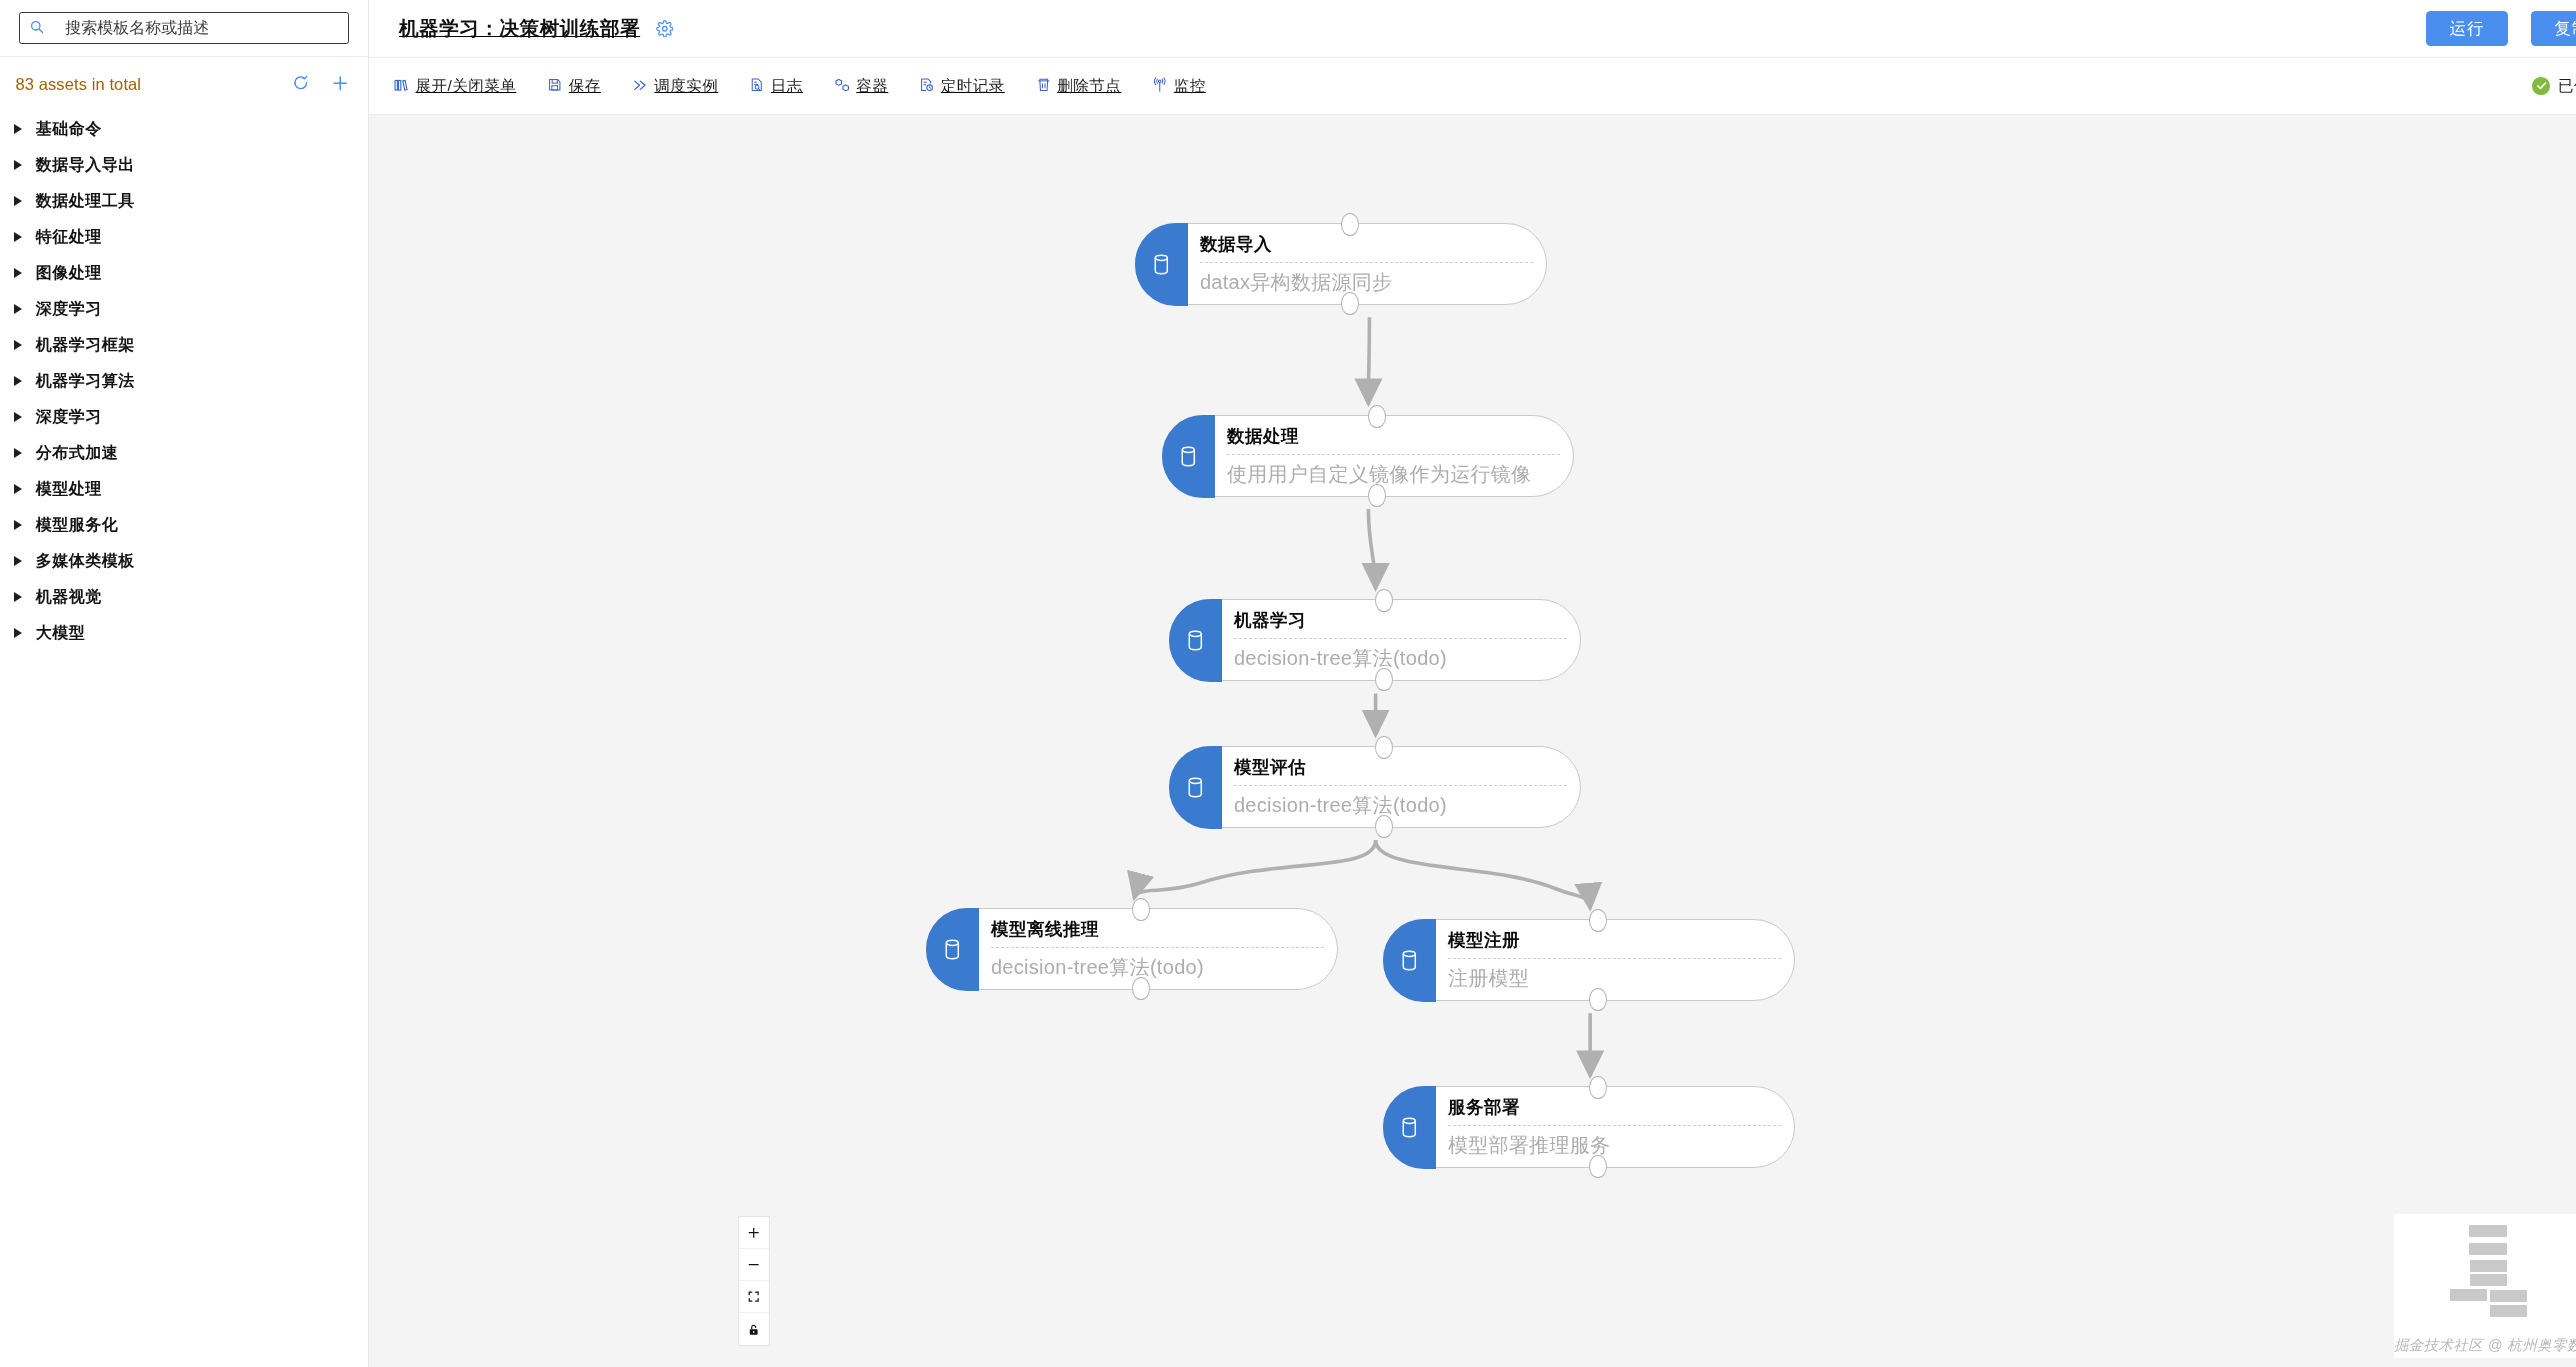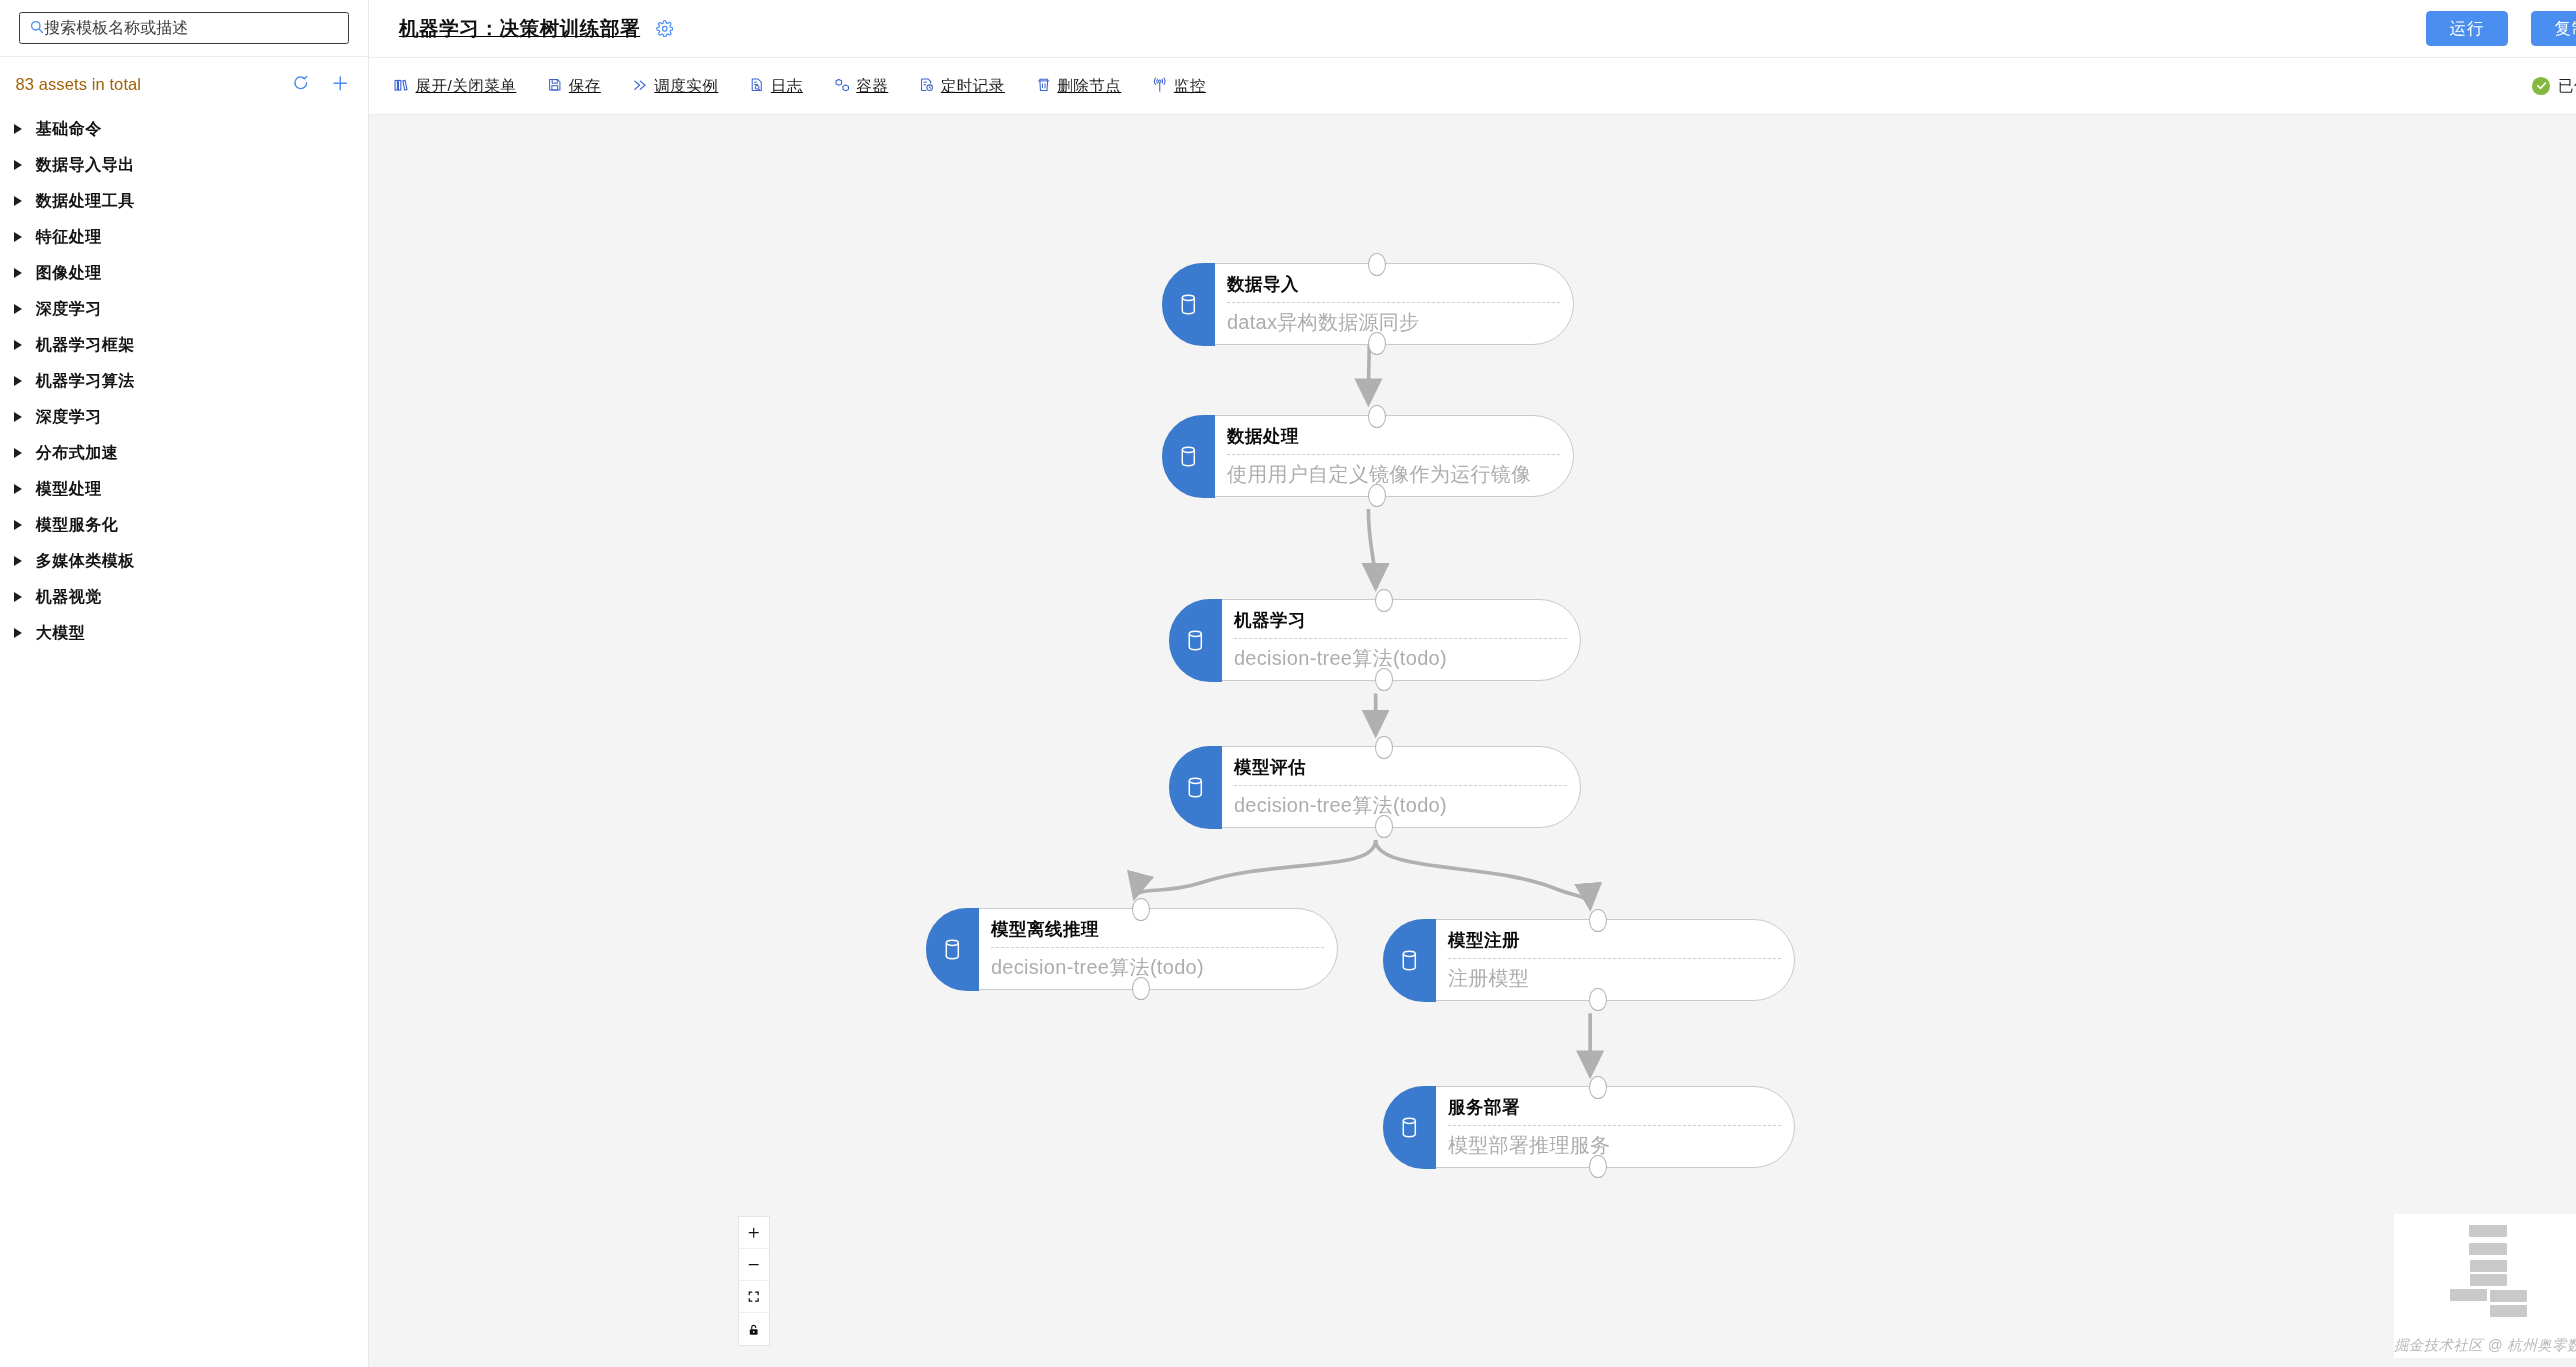--- a/index.html
+++ b/index.html
@@ -19,21 +19,21 @@
     flex:0 0 369px;
     position:relative;
   }
   .search-wrap {
     height:57px; display:flex; align-items:center; padding:0 18.5px;
     border-bottom:1.5px solid #ececec;
   }
   .search-box {
     width:330px; height:32px;
     border:1.5px solid #3a3a3a; border-radius:2.6px;
-    display:flex; align-items:center; padding:0 9.3px; gap:0;
+    display:flex; align-items:center; padding:0 9.3px; gap:21px;
     background:#fff;
   }
   .search-box svg { flex:0 0 auto; }
   .search-input {
     border:none; outline:none; background:transparent;
     font-family:"Liberation Sans", sans-serif;
     font-size:16px; color:#333; width:100%;
   }
   .search-input::placeholder { color:#3c3c3c; }
 
@@ -422,21 +422,21 @@
 
         <path d="M1952,1122 C1952,1170 1952,1175 1952,1202" stroke="#b0b0b0" stroke-width="7" fill="none" marker-end="url(#arw)"></path>
 
         <path d="M1952,1406 C1952,1470 1760,1440 1610,1490 C1540,1512 1490,1495 1484,1518" stroke="#b0b0b0" stroke-width="7" fill="none" marker-end="url(#arw)"></path>
 
         <path d="M1952,1406 C1952,1470 2180,1450 2300,1500 C2350,1520 2366,1512 2368,1538" stroke="#b0b0b0" stroke-width="7" fill="none" marker-end="url(#arw)"></path>
 
         <path d="M2368,1742 C2368,1810 2368,1820 2368,1863" stroke="#b0b0b0" stroke-width="7" fill="none" marker-end="url(#arw)"></path>
       </svg>
 
-      <div class="node" style="left:793px; top:108px; width:412px;margin-top:40px;">
+      <div class="node" style="left:766px; top:108px; width:412px;">
         <div class="node-icon">
           <svg width="20.6" height="23" viewBox="0 0 24 26" fill="none" stroke="#ffffff" stroke-width="1.7">
             <ellipse cx="12" cy="5.2" rx="7" ry="3.1"></ellipse>
             <path d="M5 5.2v15.4c0 1.7 3.1 3.1 7 3.1s7-1.4 7-3.1V5.2"></path>
           </svg>
         </div>
         <div class="node-body">
           <div class="node-title">数据导入</div>
           <div class="node-divider"></div>
           <div class="node-sub">datax异构数据源同步</div>

